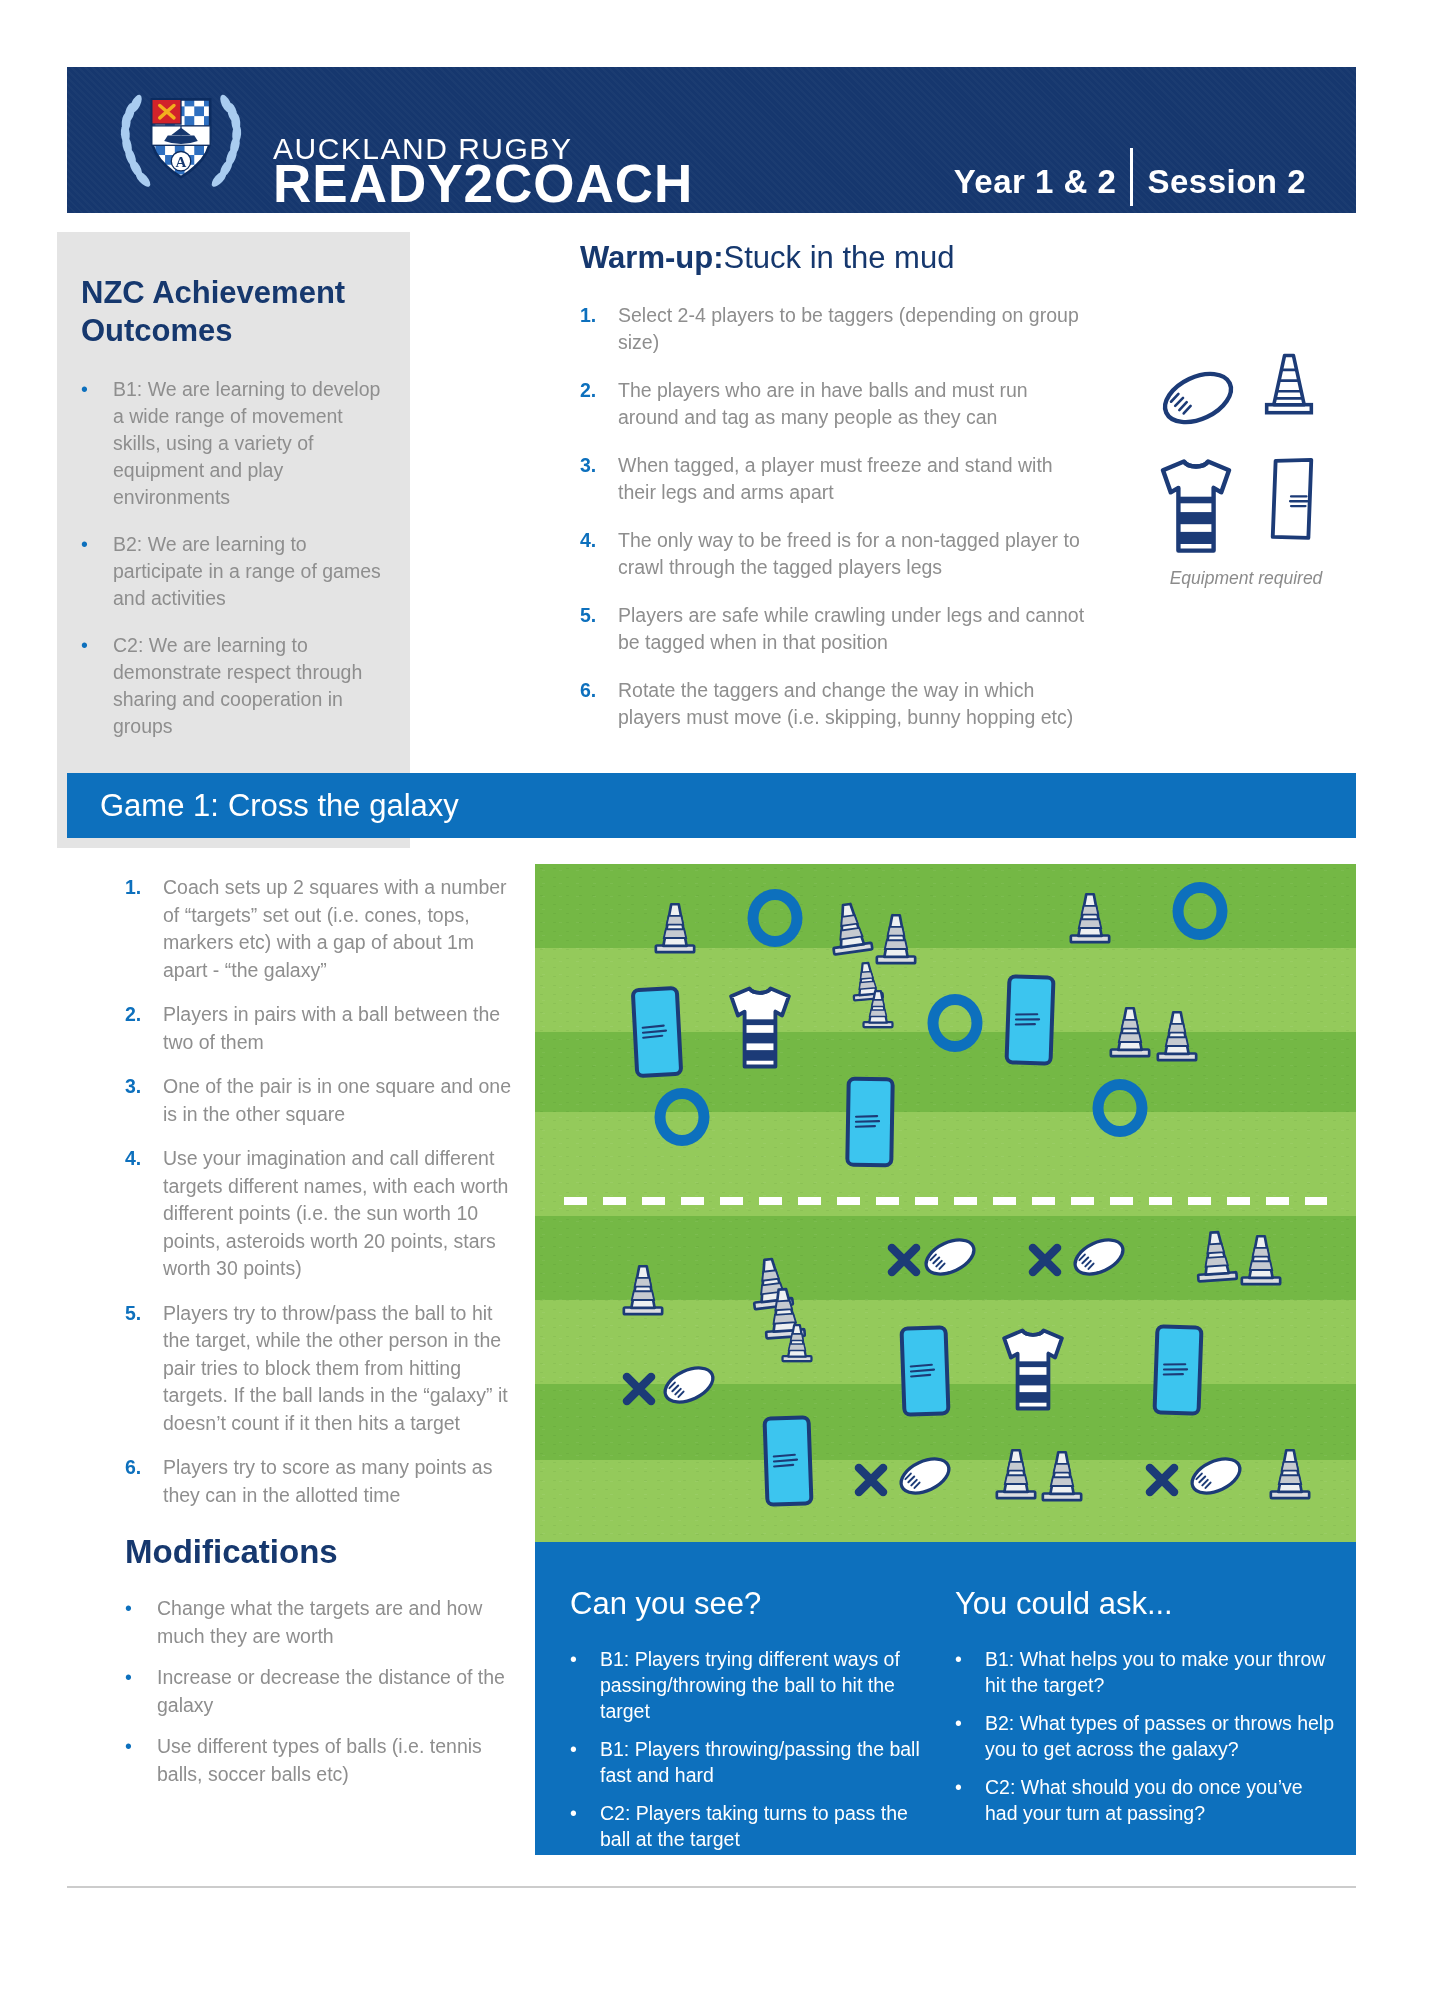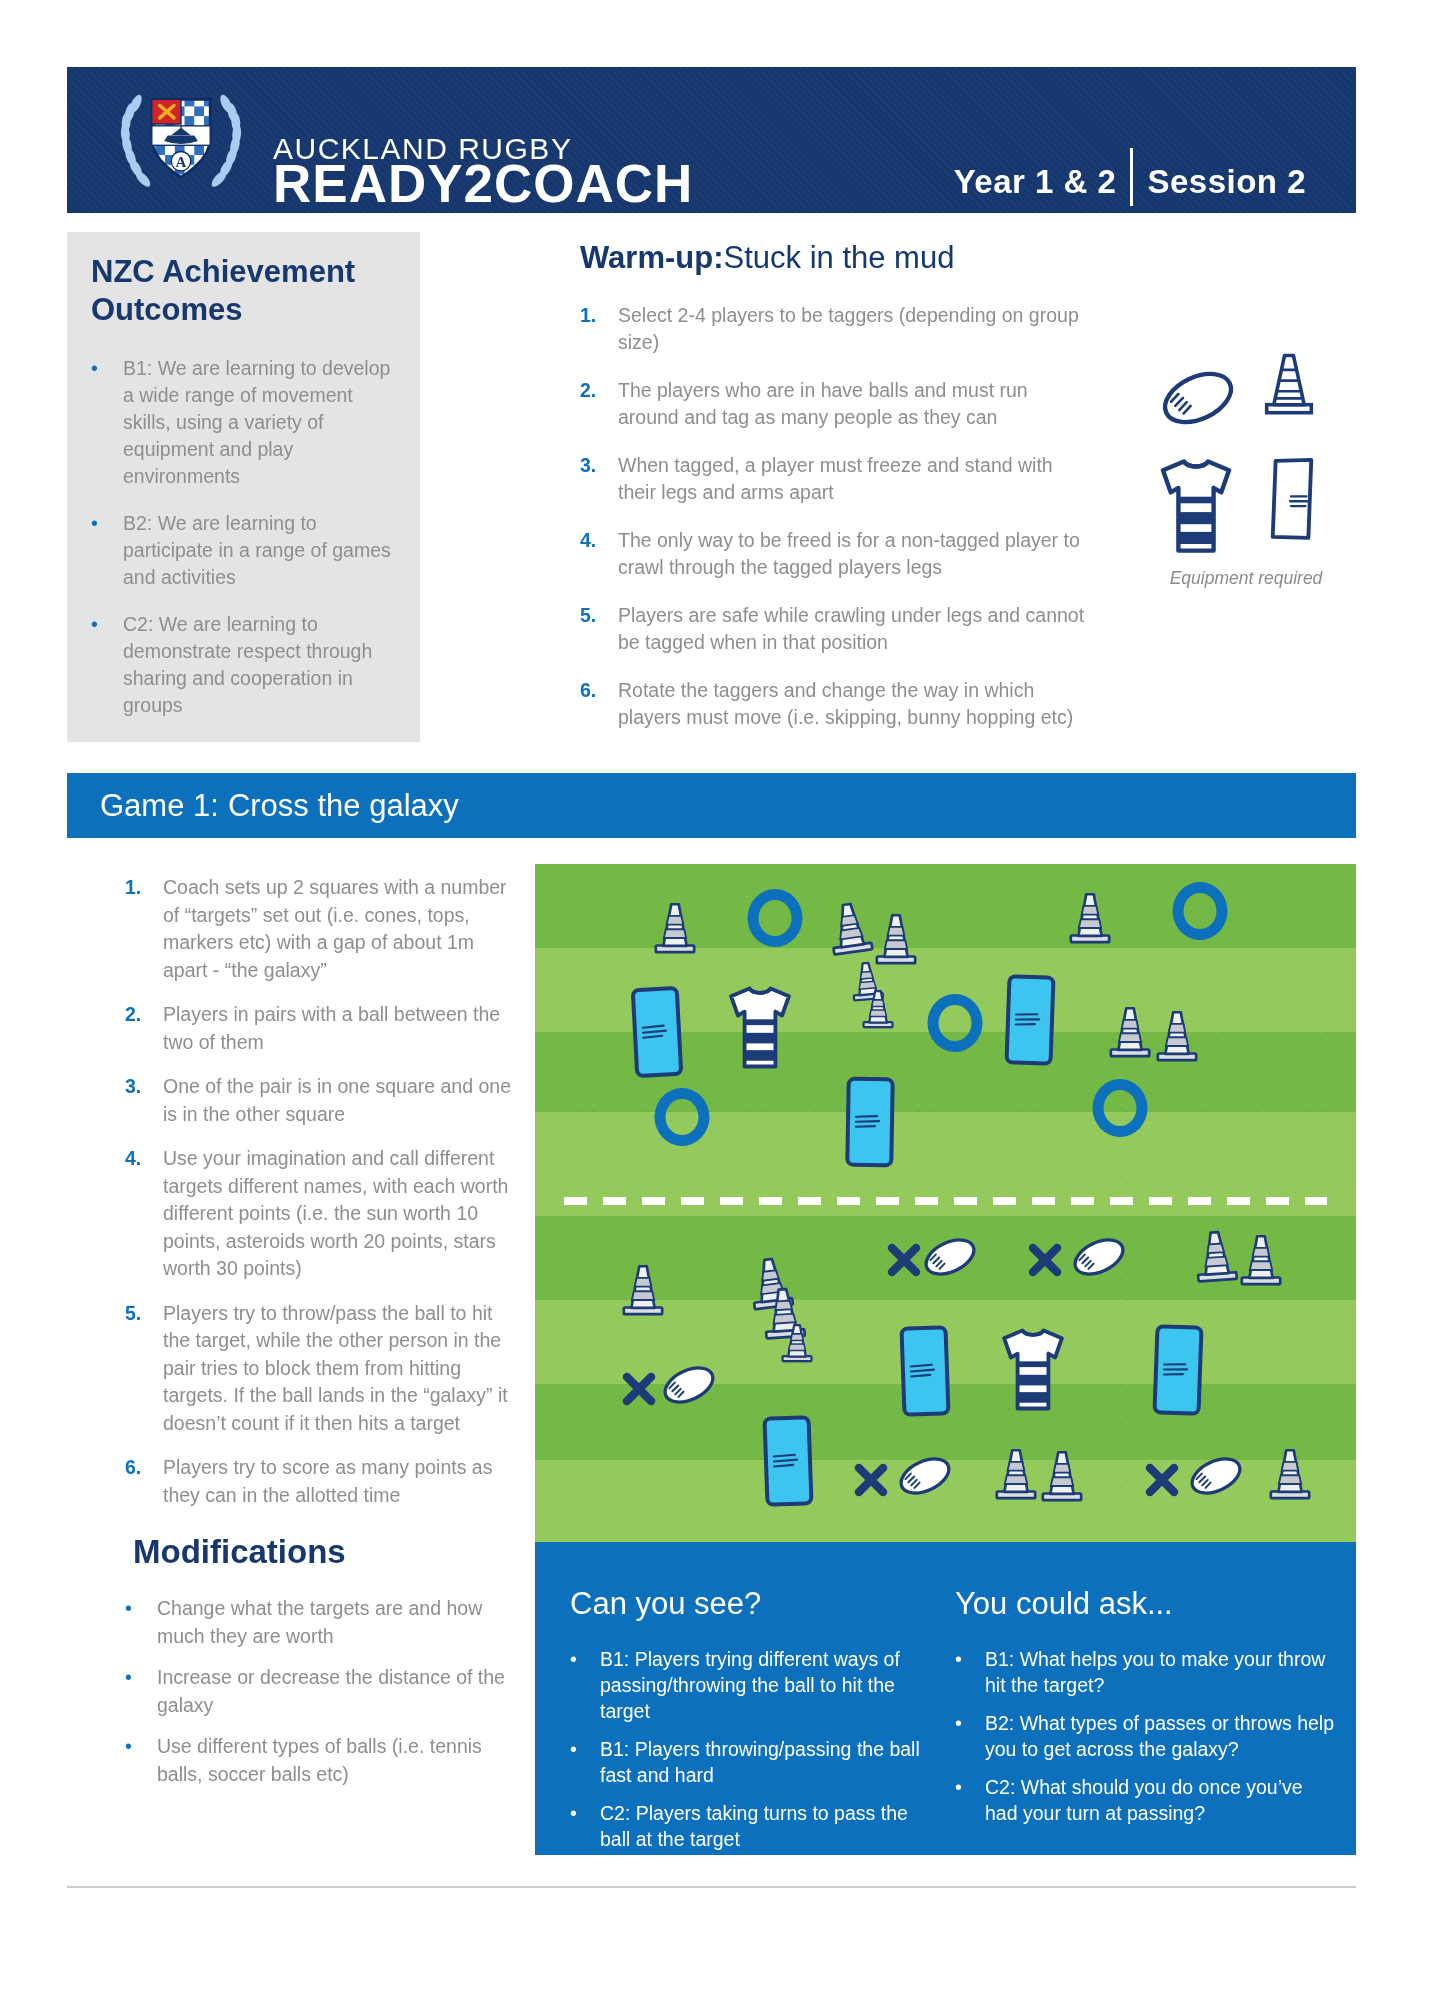--- a/index.html
+++ b/index.html
@@ -11,22 +11,22 @@
           background-image:repeating-linear-gradient(45deg,rgba(255,255,255,.025) 0 2px,transparent 2px 5px)}
   .logo{position:absolute;left:30px;top:16px}
   .brand{position:absolute;left:206px;top:66px;color:#fff}
   .brand-1{font-size:30px;font-weight:normal;letter-spacing:1.5px;line-height:31px}
   .brand-2{font-size:53px;font-weight:bold;letter-spacing:1px;line-height:40px}
   .header-right{position:absolute;right:50px;top:86px;display:flex;align-items:center;gap:14px;color:#fff}
   .hr-sep{width:3px;height:58px;background:#fff;transform:translateY(-5px)}
   .hr-label{font-size:33px;font-weight:bold;letter-spacing:0.5px}
 
   
-  .nzc{position:absolute;left:67px;top:232px;width:353px;height:510px;background:#e4e4e4;
-       box-sizing:border-box;padding:21px 24px 0 24px}
+  .nzc{position:absolute;left:57px;top:232px;width:353px;height:616px;background:#e4e4e4;
+       box-sizing:border-box;padding:42px 24px 0 24px}
   .nzc-title{color:#16386e;font-size:31px;line-height:38px;font-weight:bold;margin-bottom:26px}
 
   
   .li{display:flex;margin-bottom:20px}
   .marker{flex:0 0 32px;color:#0d70bd;font-size:19.5px;line-height:27px}
   .num .marker{font-weight:bold;flex:0 0 38px}
   .txt{font-size:19.5px;line-height:27px;color:#8e8e8e}
 
   
   .warmup{position:absolute;left:580px;top:240px;width:505px}
@@ -49,21 +49,21 @@
   
   .banner{position:absolute;left:67px;top:773px;width:1289px;height:65px;background:#0d70bd;
           display:flex;align-items:center;box-sizing:border-box;padding-left:33px;color:#fff;font-size:31px}
   .banner .b{font-weight:normal}
   .banner .rest{margin-left:9px}
 
   
   .game-col{position:absolute;left:125px;top:874px;width:392px}
   .game-col .li{margin-bottom:17px}
   .game-col .txt{line-height:27.5px}
-  .mods-title{font-size:33px;font-weight:bold;color:#16386e;margin:24px 0 24px 8px}
+  .mods-title{font-size:33px;font-weight:bold;color:#16386e;margin:24px 0 24px 0}
   .mods .li{margin-bottom:14px}
 
   
   .field{position:absolute;left:535px;top:864px;width:821px;height:678px;
      background:linear-gradient(180deg,
        #74b845 0%,#74b845 12.4%,
        #94ca5b 12.4%,#94ca5b 24.8%,
        #74b845 24.8%,#74b845 36.6%,
        #94ca5b 36.6%,#94ca5b 51.9%,
        #74b845 51.9%,#74b845 64.3%,

